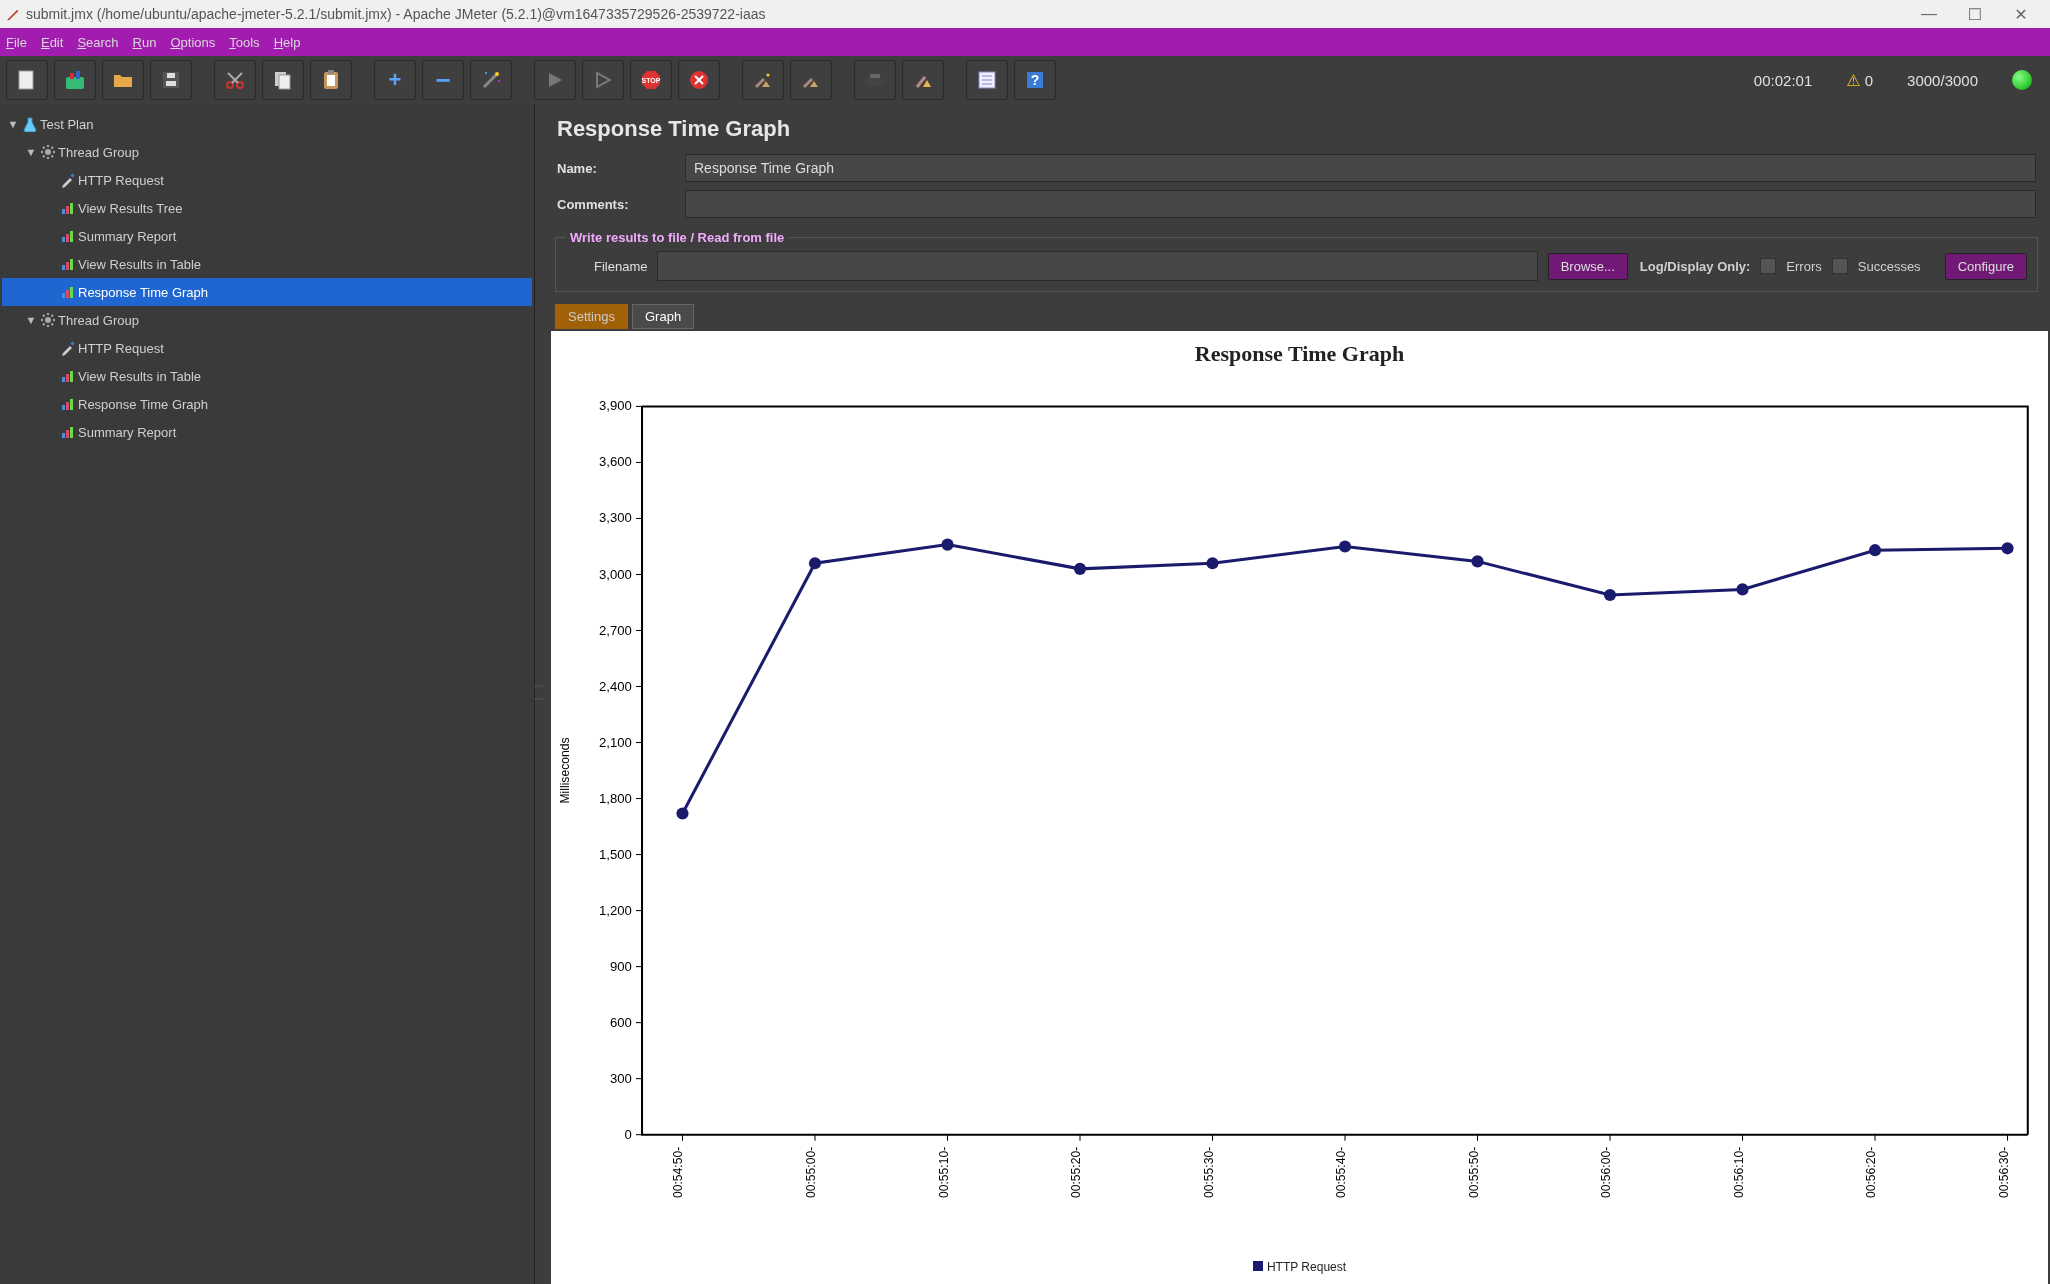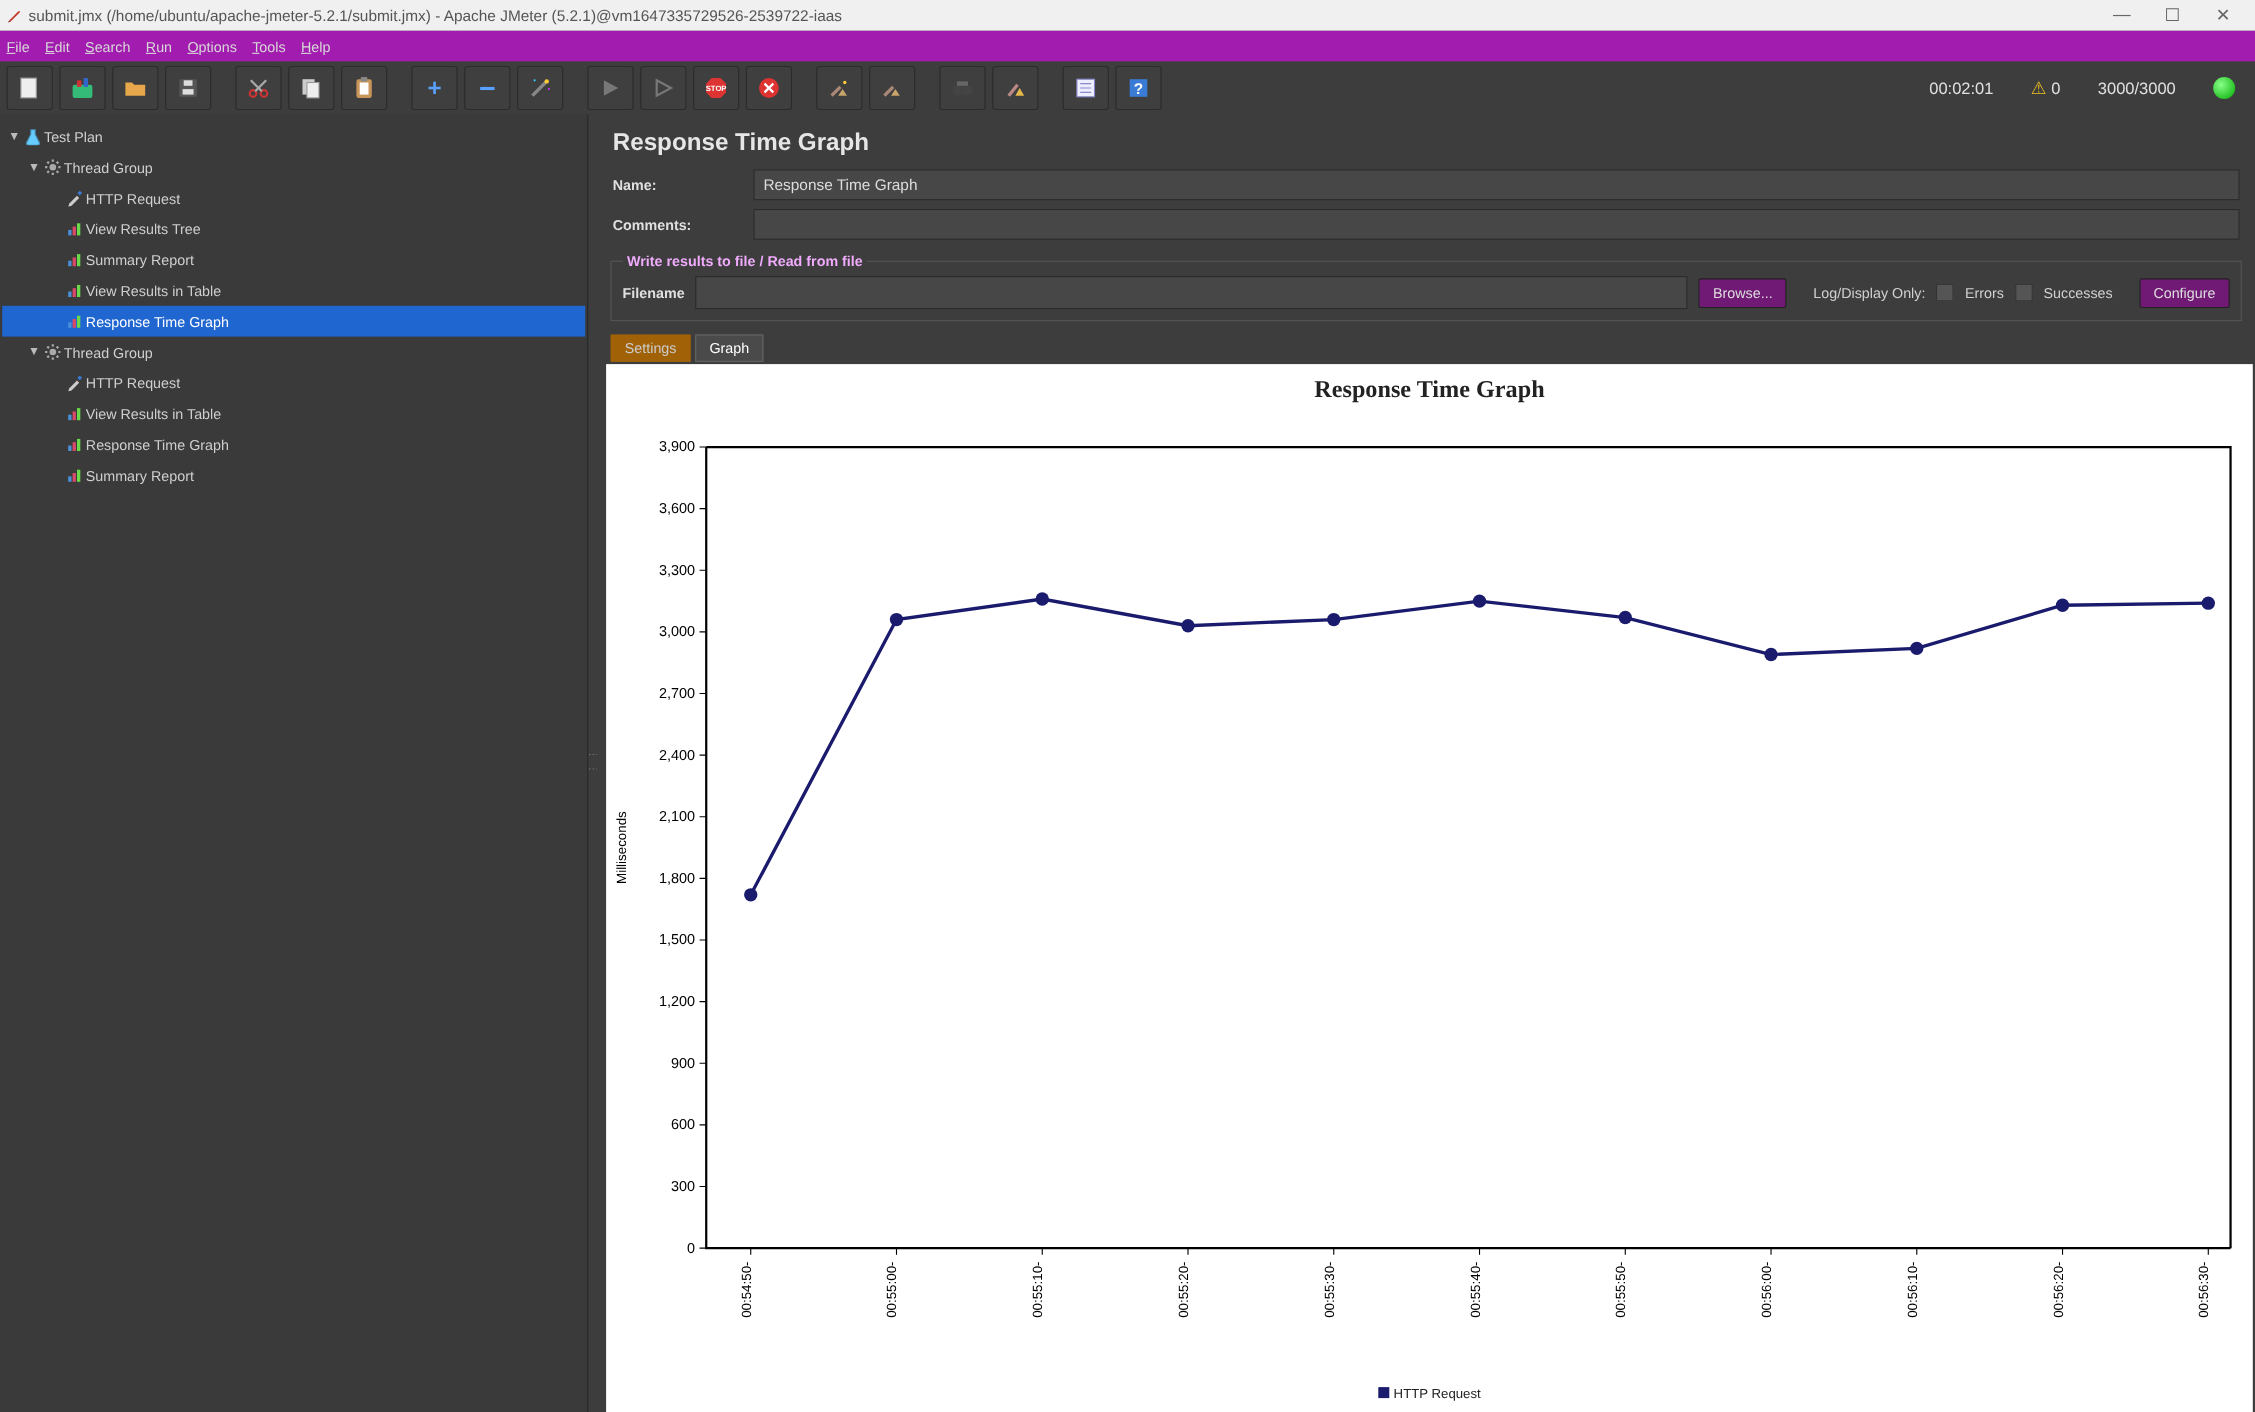--- a/index.html
+++ b/index.html
@@ -76,21 +76,21 @@
 .form-row { display:flex; align-items:center; padding:4px 14px; gap:8px;}
 .form-row .lbl { width:120px; color:#e0e0e0; font-weight:bold; }
 .form-row input[type=text]{
   flex:1; height:28px; background:#474747; border:1px solid #2a2a2a; color:#ddd; padding:0 8px; font-size:14px;
 }
 fieldset.fileio {
   margin: 8px 12px 6px; border:1px solid #555; padding:6px 10px 10px;
 }
 fieldset.fileio legend { color:#f0abfc; font-weight:bold; padding:0 4px;}
 .fileio-row{ display:flex; align-items:center; gap:10px;}
-.fileio-row .lbl{color:#e0e0e0; font-weight:bold;}
+.fileio-row .lbl{color:#e0e0e0; font-weight:normal;margin-left:28px;}
 .fileio-row input[type=text]{ flex:1; height:30px; background:#474747; border:1px solid #2a2a2a; color:#ddd;}
 .btn { background:#701a75; border:1px solid #222; color:#ddd; padding:5px 12px; border-radius:2px; cursor:pointer; font-size:13px;}
 .chk { width:16px;height:16px; background:#555; border:1px solid #333; display:inline-block; }
 .tabs { display:flex; gap:4px; padding:6px 12px 0; }
 .tab { padding:4px 12px; background:#a16207; color:#ccc; cursor:pointer; border:1px solid transparent;}
 .tab.active { background:#4a4a4a; border:1px solid #666; color:#fff;}
 .chart-area { flex:1; background:#fff; margin:2px 2px 0 8px; position:relative; overflow:hidden;}
 .chart-title { text-align:center; font-family: Georgia, serif; font-size:22px; color:#222; padding:10px 0 4px; font-weight:bold;}
 .legend { text-align:center; font-size:12px; color:#222; padding-top:6px;}
 .legend .sw{ display:inline-block; width:10px; height:10px; background:#1b1b6e; margin-right:4px;}
@@ -420,21 +420,21 @@
     <div class="form-row">
       <div class="lbl">Comments:</div>
       <input type="text" value="" style="">
     </div>
     <fieldset class="fileio">
       <legend>Write results to file / Read from file</legend>
       <div class="fileio-row">
         <span class="lbl">Filename</span>
         <input type="text" value="" style="">
         <button class="btn">Browse...</button>
-        <span style="margin-left:14px;font-weight:normal">Log/Display Only:</span>
+        <span style="margin-left:2px;font-weight:bold">Log/Display Only:</span>
         <span class="chk"></span>
         <span>Errors</span>
         <span class="chk"></span>
         <span>Successes</span>
         <button class="btn" style="margin-left:14px">Configure</button>
       </div>
     </fieldset>
     <div class="tabs">
       <div class="tab">Settings</div>
       <div class="tab active">Graph</div>

